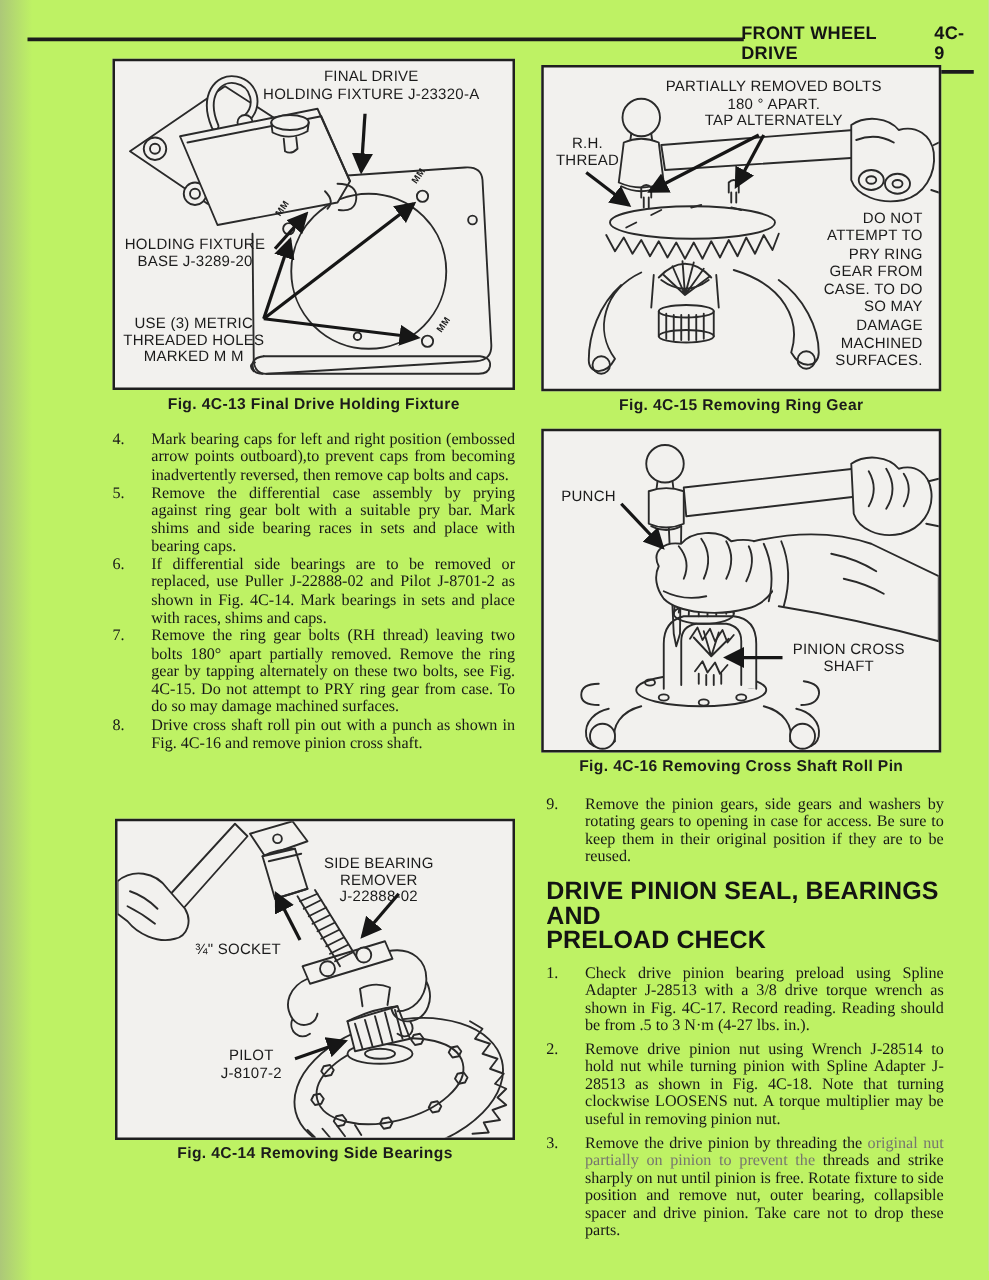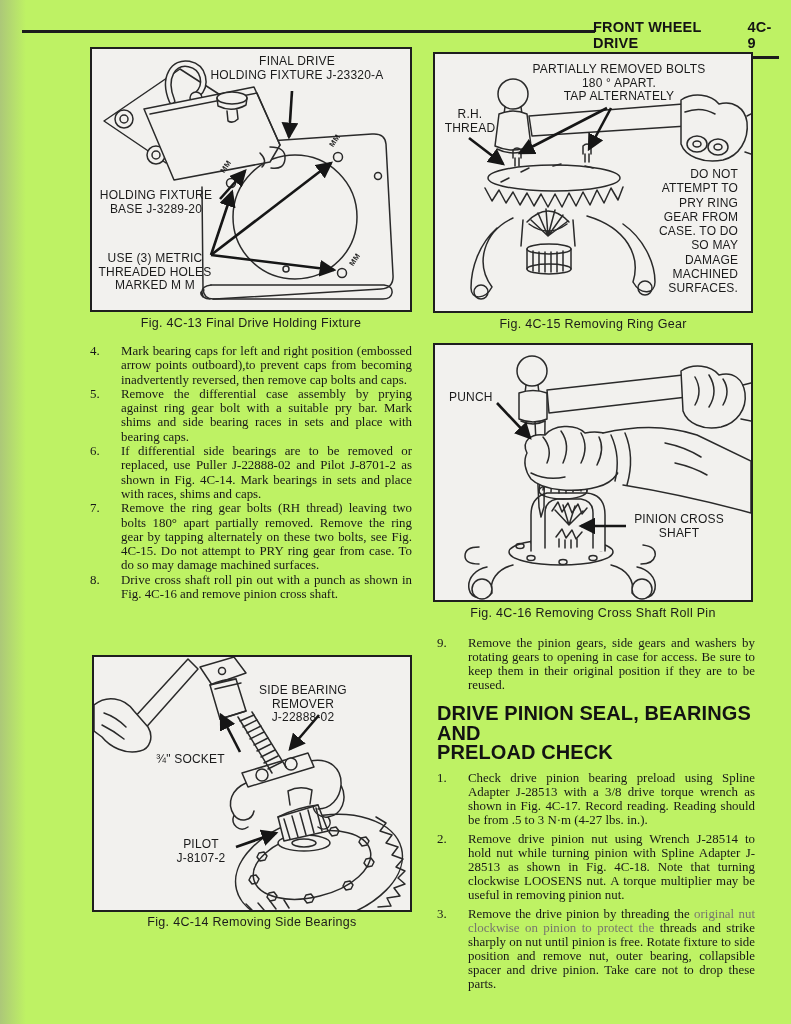--- a/index.html
+++ b/index.html
@@ -12,21 +12,21 @@
                 justify-content:space-between; font-weight:bold; font-size:14.5px;
                 letter-spacing:.2px; padding-bottom:5px; border-bottom:3px solid #1c1c1c; color:#141414;}
   .rule-left { position:absolute; left:22px; top:30px; width:573px; height:3px; background:#1c1c1c; }
   
   .fig { position:absolute; border:2px solid #1f1f1f; background:#f2f1ee; }
   .fig svg { position:absolute; left:0; top:0; }
   .fig-label { position:absolute; font-size:12px; line-height:13.5px; letter-spacing:.2px;
                color:#1b1b1b; white-space:pre;text-align:right; }
   .fig-label.center { text-align:center; }
   .mm { position:absolute; font-size:7.5px; font-weight:bold; letter-spacing:.5px; transform:rotate(-55deg); }
-  .caption { position:absolute; text-align:center; font-weight:normal; font-size:12.5px;
+  .caption { position:absolute; text-align:center; font-weight:bold; font-size:12.5px;
              letter-spacing:.3px; color:#1b1b1b; }
   
   .col { position:absolute; font-family:"Liberation Serif", serif; font-size:12.9px; color:#181818; }
   .col-left  { line-height:14.3px; }
   .col-right { line-height:14px; }
   .step { display:flex; }
   .step-num { width:31px; flex:none; }
   .step-text { flex:1; text-align:justify; }
   .sec-head { font-family:"Liberation Sans", sans-serif; font-weight:bold; font-size:20px;
               line-height:19.5px; letter-spacing:.1px; white-space:pre-line; margin:12px 0 8px 0; color:#131313; }
@@ -340,16 +340,16 @@
     <div class="step sec-step">
       <span class="step-num">1.</span>
       <span class="step-text">Check drive pinion bearing preload using Spline Adapter J-28513 with a 3/8 drive torque wrench as shown in Fig. 4C-17. Record reading. Reading should be from .5 to 3 N·m (4-27 lbs. in.).</span>
     </div>
     <div class="step sec-step">
       <span class="step-num">2.</span>
       <span class="step-text">Remove drive pinion nut using Wrench J-28514 to hold nut while turning pinion with Spline Adapter J-28513 as shown in Fig. 4C-18. Note that turning clockwise LOOSENS nut. A torque multiplier may be useful in removing pinion nut.</span>
     </div>
     <div class="step sec-step">
       <span class="step-num">3.</span>
-      <span class="step-text"><span>Remove the drive pinion by threading the </span><span class="faint">original nut clockwise on pinion to protect the </span><span>threads and strike sharply on nut until pinion is free. Rotate fixture to side position and remove nut, outer bearing, collapsible spacer and drive pinion. Take care not to drop these parts.</span></span>
+      <span class="step-text"><span>Remove the drive pinion by threading the </span><span class="faint">original nut partially on pinion to prevent the </span><span>threads and strike sharply on nut until pinion is free. Rotate fixture to side position and remove nut, outer bearing, collapsible spacer and drive pinion. Take care not to drop these parts.</span></span>
     </div>
   </div>
 </div>
 
 </body></html>

